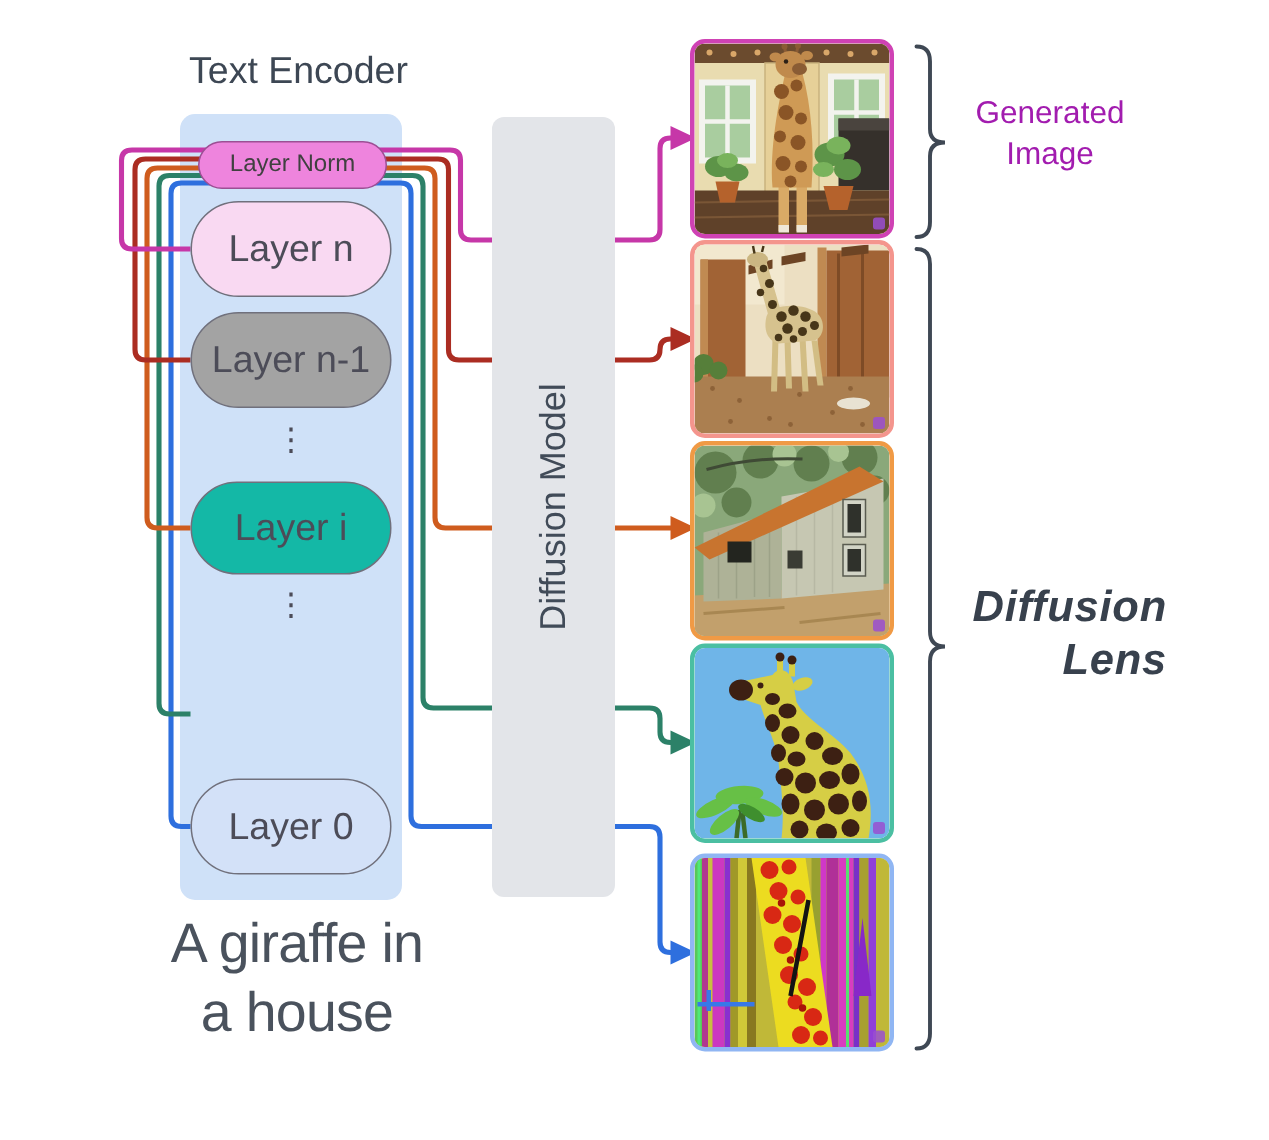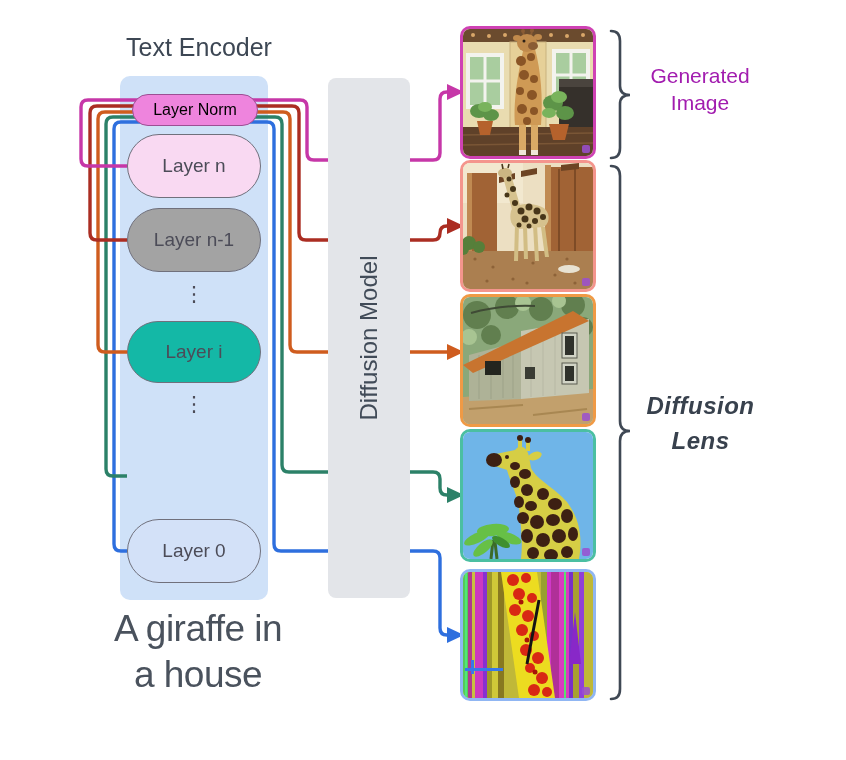--- a/index.html
+++ b/index.html
@@ -5,29 +5,29 @@
   html,body{margin:0;padding:0;background:#ffffff;}
   #canvas{position:relative;width:846px;height:760px;background:#ffffff;overflow:hidden;
           font-family:"Liberation Sans", sans-serif;}
   .abs{position:absolute;}
 
   
   .title{left:99px;top:33px;width:200px;text-align:center;font-size:25px;color:#3d4754;}
   .prompt{left:78px;top:606px;width:240px;text-align:center;font-size:37px;line-height:46px;
           font-weight:300;color:#4a525d;letter-spacing:-0.5px;}
   .gen-label{left:630px;top:62px;width:140px;text-align:center;font-size:21px;line-height:27px;color:#a21caf;}
-  .lens-label{left:623px;top:388px;width:155px;text-align:center;font-size:24px;line-height:35px;
+  .lens-label{left:623px;top:388px;width:155px;text-align:right;font-size:29px;line-height:35px;
               font-weight:bold;font-style:italic;color:#38414d;letter-spacing:0.5px;}
 
   
   .enc-box{left:120px;top:76px;width:148px;height:524px;background:#cfe1f8;border-radius:10px;}
   .pill{box-sizing:border-box;display:flex;align-items:center;justify-content:center;
-        border:1.6px solid #70707c;border-radius:34px;font-size:19px;color:#4c4c58;z-index:4;}
+        border:1.6px solid #70707c;border-radius:34px;font-size:25px;color:#4c4c58;z-index:4;}
   .pill-norm{left:132px;top:94px;width:126px;height:32px;border-radius:16px;background:#ee84dd;
-             border-color:#9c4f94;font-size:16px;color:#000000;}
+             border-color:#9c4f94;font-size:16px;color:#404040;}
   .pill-n   {left:127px;top:134px;width:134px;height:64px;background:#f9d9f2;}
   .pill-n1  {left:127px;top:208px;width:134px;height:64px;background:#a3a3a3;}
   .pill-i   {left:127px;top:321px;width:134px;height:62px;background:#14b8a6;}
   .pill-1   {left:127px;top:444px;width:134px;height:64px;background:#c9f1da;}
   .pill-0   {left:127px;top:519px;width:134px;height:64px;background:#d3e1f8;}
   .dots{left:127px;width:134px;height:26px;text-align:center;font-size:21px;color:#4c4c58;z-index:4;line-height:13px;}
   .dots1{top:287px;} .dots2{top:397px;}
 
   
   .dm-rect{left:328px;top:78px;width:82px;height:520px;background:#e3e5e9;border-radius:8px;z-index:3;

